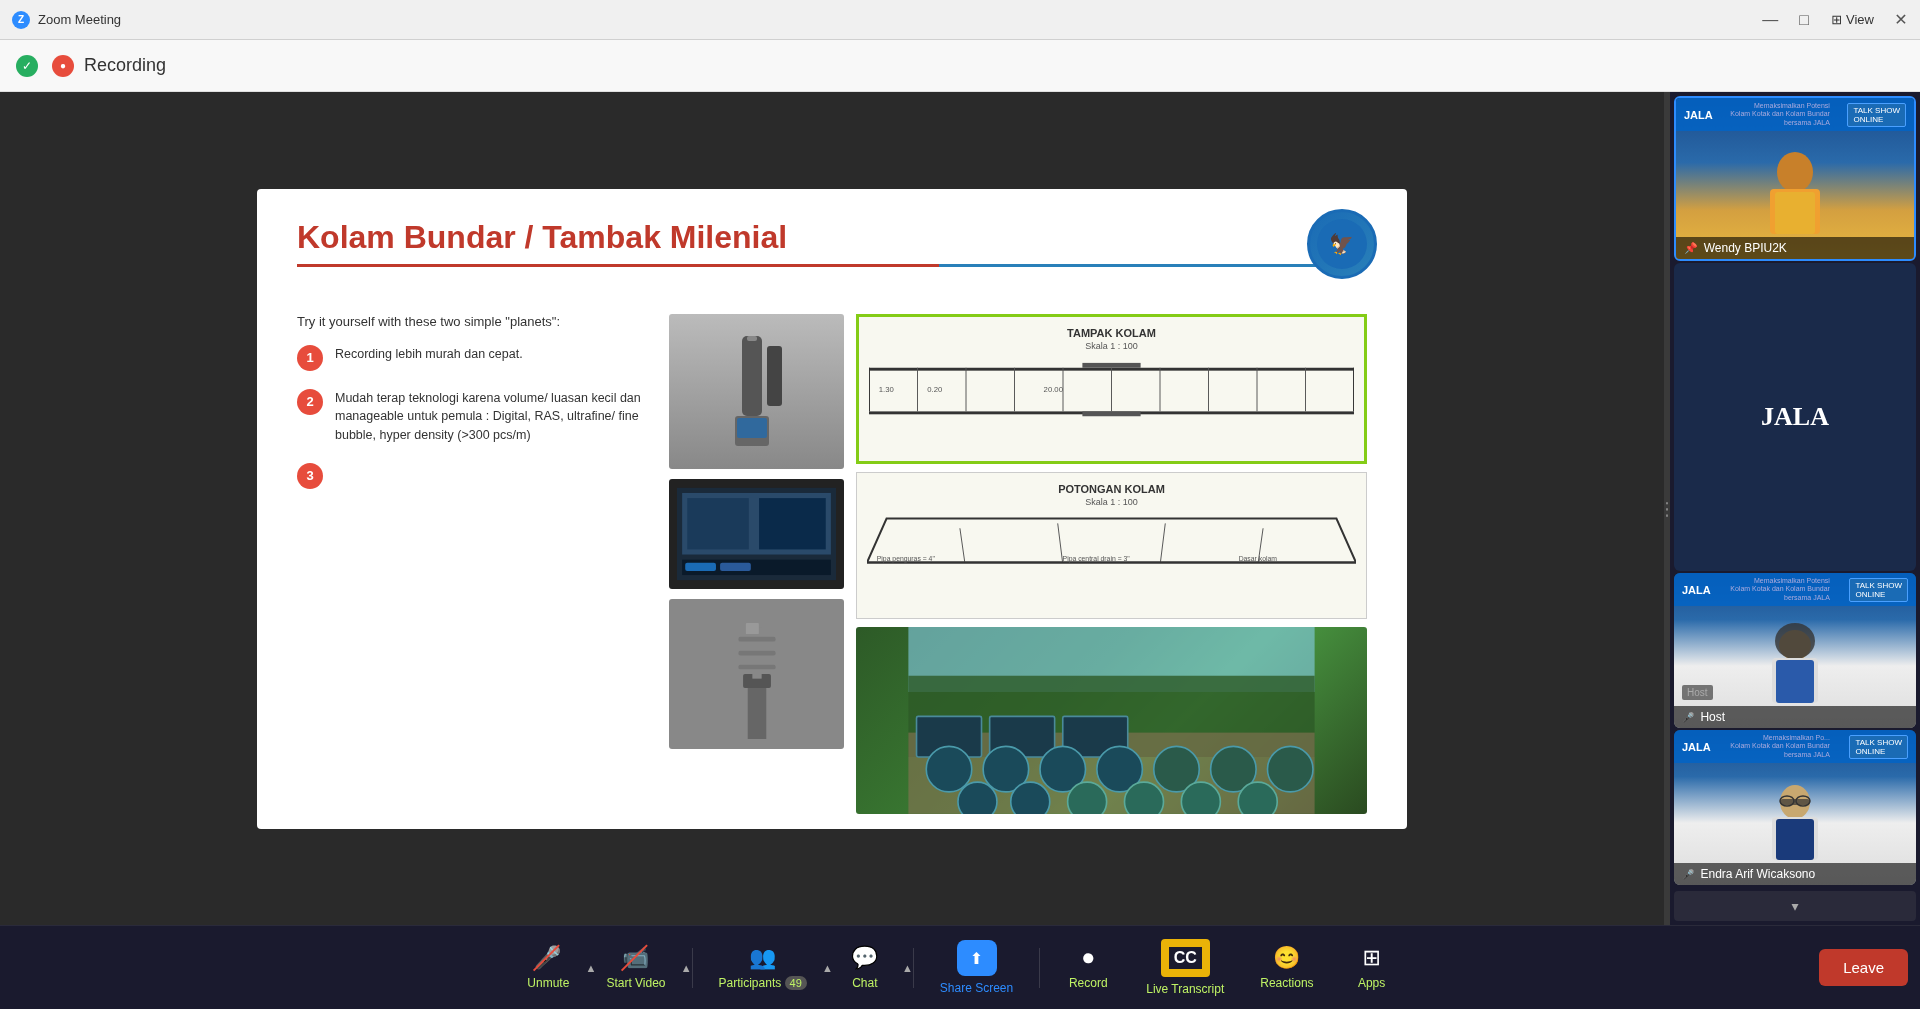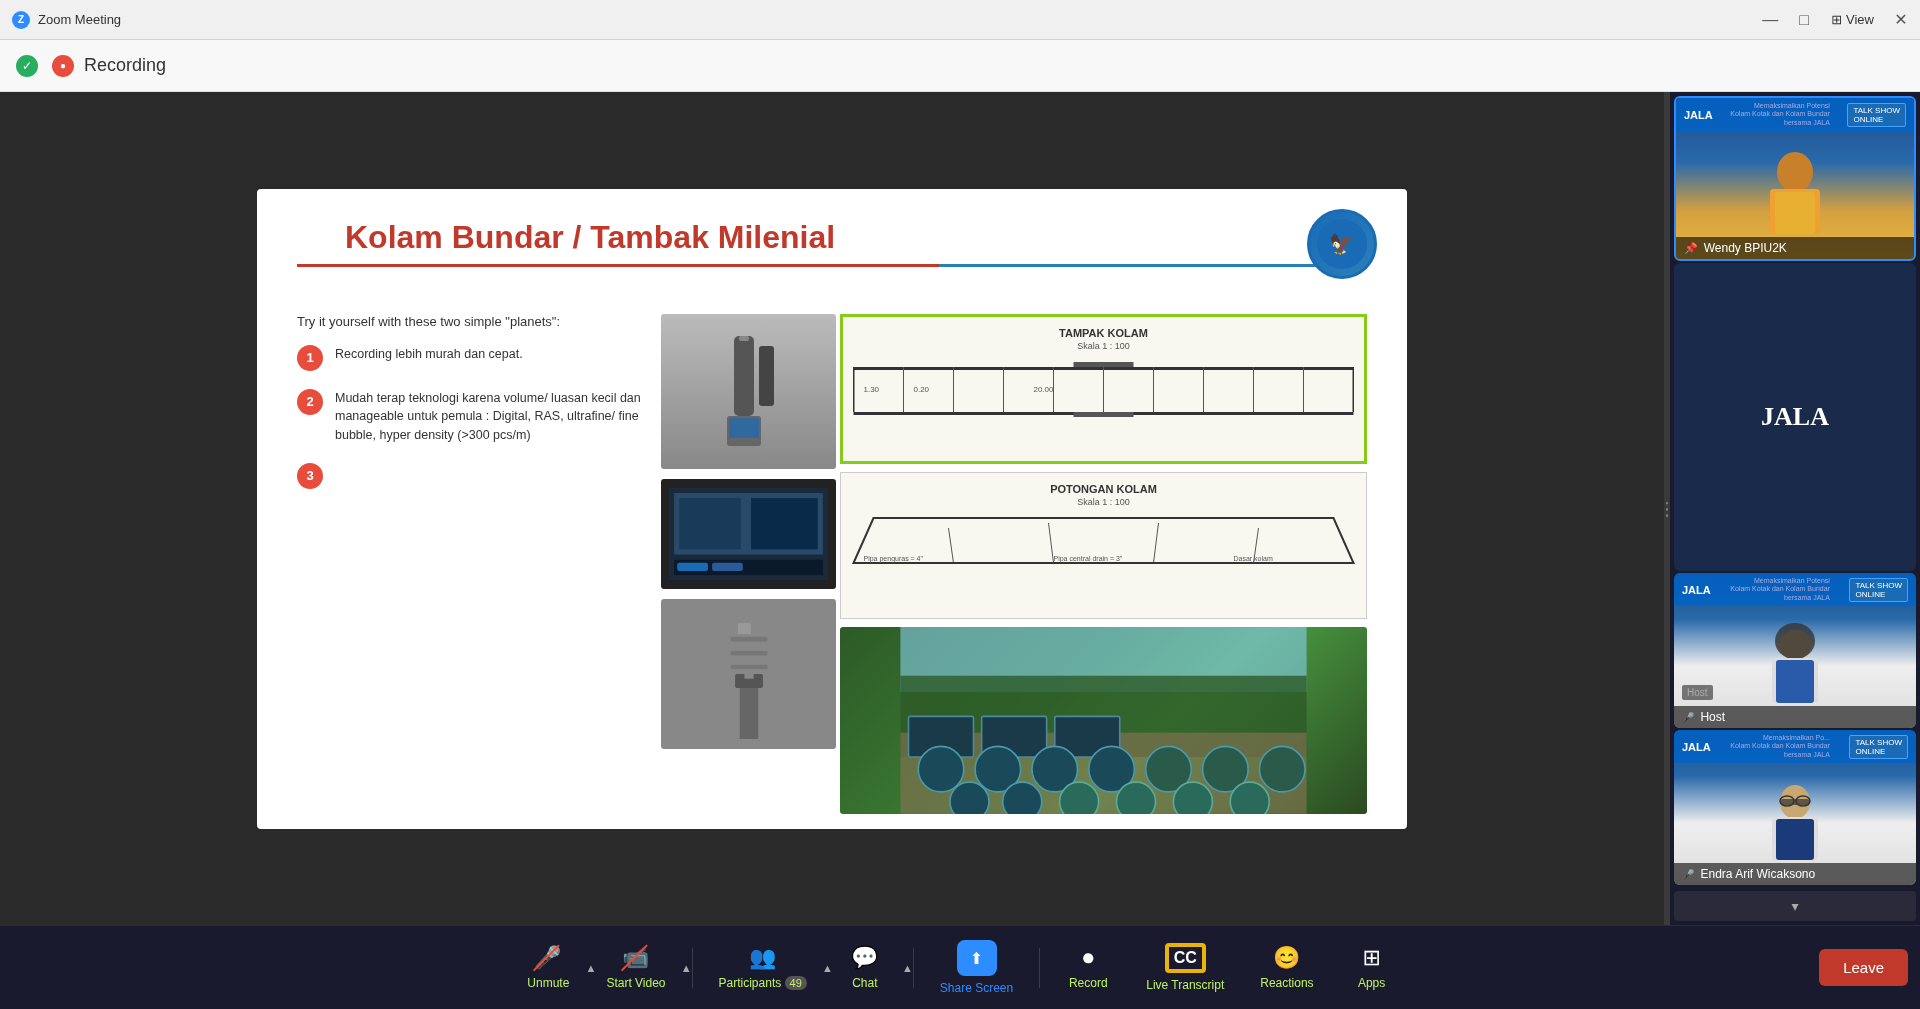--- a/index.html
+++ b/index.html
@@ -149,21 +149,20 @@
       border-radius: 4px;
       padding: 30px 40px;
       position: relative;
       overflow: hidden;
     }
     #slide-title {
       color: #c0392b;
       font-size: 32px;
       font-weight: bold;
       margin-bottom: 8px;
-      margin-left: 48px;
     }
     #slide-divider {
       height: 3px;
       background: linear-gradient(to right, #c0392b 60%, #2980b9 40%);
       margin-bottom: 20px;
       width: 100%;
     }
     #slide-logo {
       position: absolute;
       top: 20px;
@@ -179,21 +178,21 @@
     }
     #slide-logo-inner {
       width: 50px; height: 50px;
       border-radius: 50%;
       background: #1a6bb5;
       display: flex; align-items: center; justify-content: center;
       color: white; font-size: 20px;
     }
     #slide-body {
       display: flex;
-      gap: 4px;
+      gap: 12px;
       height: calc(100% - 80px);
       margin-top: 47px;
     }
     #slide-left {
       width: 360px;
       flex-shrink: 0;
     }
     #slide-try-text {
       font-size: 13px;
       color: #333;
@@ -764,21 +763,21 @@
 
   <div class="toolbar-group">
     <button class="toolbar-btn">
       <span class="btn-icon" style="font-size:22px;">⏺</span>
       <span class="btn-label">Record</span>
     </button>
   </div>
 
   <div class="toolbar-group">
     <button class="toolbar-btn">
-      <span class="btn-icon" style="font-size: 16px; border: 4px solid #eab308; padding: 2px 5px; border-radius: 4px; font-weight: bold;">CC</span>
+      <span class="btn-icon" style="font-size: 16px; border: 8px solid #eab308; padding: 2px 5px; border-radius: 4px; font-weight: bold;">CC</span>
       <span class="btn-label">Live Transcript</span>
     </button>
   </div>
 
   <div class="toolbar-group">
     <button class="toolbar-btn">
       <span class="btn-icon" style="font-size:22px;">😊</span>
       <span class="btn-label">Reactions</span>
     </button>
   </div>

